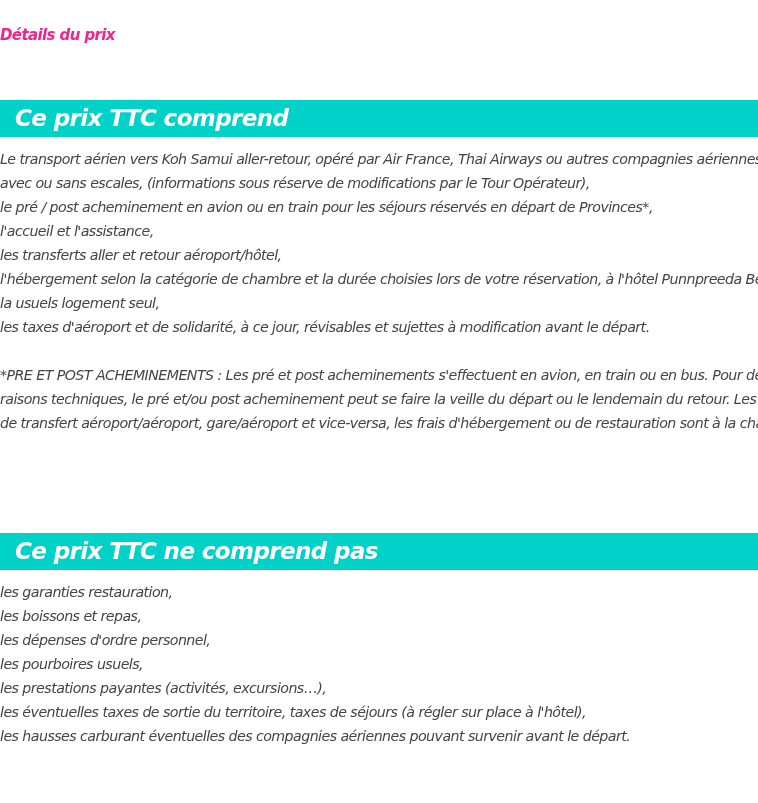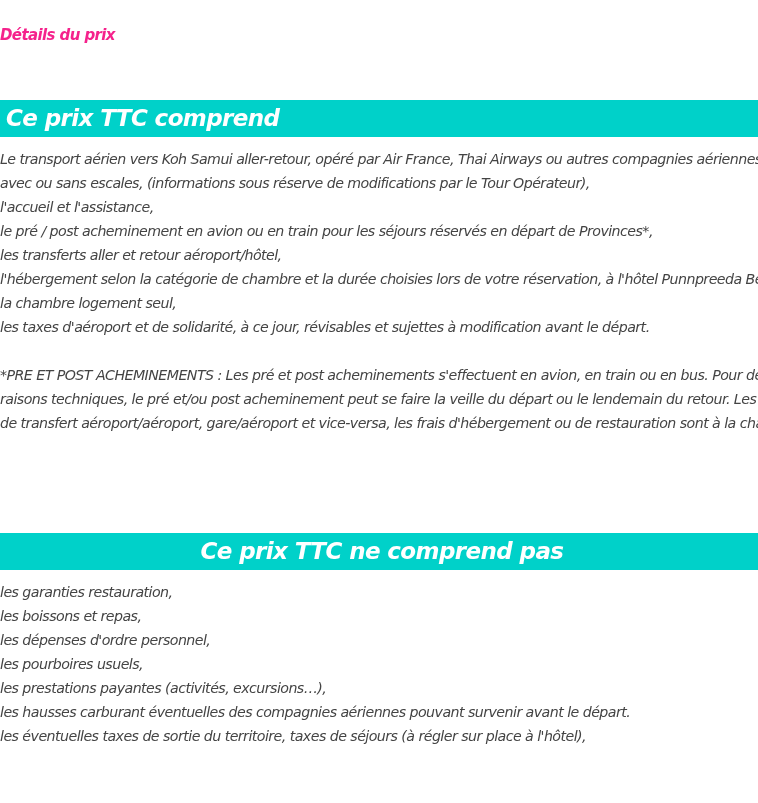--- a/index.html
+++ b/index.html
@@ -26,21 +26,21 @@
       letter-spacing: -0.6px;
       line-height: 32px;
     }
     .banner {
       position: absolute;
       left: 0;
       width: 758px;
       height: 37px;
       background: #00d1c9;
       box-sizing: border-box;
-      padding-left: 6px;
+      padding-left: 15px;
     }
     .banner-title {
       margin: 0;
       font-size: 23px;
       font-style: italic;
       font-weight: bold;
       color: #ffffff;
       line-height: 37px;
       letter-spacing: -0.6px;
       white-space: nowrap;
@@ -69,37 +69,37 @@
 
 <h1 class="page-title">Détails du prix</h1>
 
 <div class="banner" style="top:100px;">
   <h2 class="banner-title">Ce prix TTC comprend</h2>
 </div>
 
 <div class="text-block" style="top:147px;">
   <span class="line">Le transport aérien vers Koh Samui aller-retour, opéré par Air France, Thai Airways ou autres compagnies aériennes,</span>
   <span class="line">avec ou sans escales, (informations sous réserve de modifications par le Tour Opérateur),</span>
+  <span class="line">le pré / post acheminement en avion ou en train pour les séjours réservés en départ de Provinces*,</span>
   <span class="line">l'accueil et l'assistance,</span>
-  <span class="line">le pré / post acheminement en avion ou en train pour les séjours réservés en départ de Provinces*,</span>
   <span class="line">les transferts aller et retour aéroport/hôtel,</span>
   <span class="line">l'hébergement selon la catégorie de chambre et la durée choisies lors de votre réservation, à l'hôtel Punnpreeda Beach</span>
-  <span class="line">la chambre logement seul,</span>
+  <span class="line">la usuels logement seul,</span>
   <span class="line">les taxes d'aéroport et de solidarité, à ce jour, révisables et sujettes à modification avant le départ.</span>
   <span class="spacer"></span>
   <span class="line">*PRE ET POST ACHEMINEMENTS : Les pré et post acheminements s'effectuent en avion, en train ou en bus. Pour des</span>
   <span class="line">raisons techniques, le pré et/ou post acheminement peut se faire la veille du départ ou le lendemain du retour. Les frais</span>
   <span class="line">de transfert aéroport/aéroport, gare/aéroport et vice-versa, les frais d'hébergement ou de restauration sont à la charge</span>
 </div>
 
-<div class="banner" style="top:533px;text-align:center;">
+<div class="banner" style="top:533px;">
   <h2 class="banner-title">Ce prix TTC ne comprend pas</h2>
 </div>
 
 <div class="text-block" style="top:580px;">
   <span class="line">les garanties restauration,</span>
   <span class="line">les boissons et repas,</span>
   <span class="line">les dépenses d'ordre personnel,</span>
   <span class="line">les pourboires usuels,</span>
   <span class="line">les prestations payantes (activités, excursions…),</span>
+  <span class="line">les éventuelles taxes de sortie du territoire, taxes de séjours (à régler sur place à l'hôtel),</span>
   <span class="line">les hausses carburant éventuelles des compagnies aériennes pouvant survenir avant le départ.</span>
-  <span class="line">les éventuelles taxes de sortie du territoire, taxes de séjours (à régler sur place à l'hôtel),</span>
 </div>
 
 </body></html>

